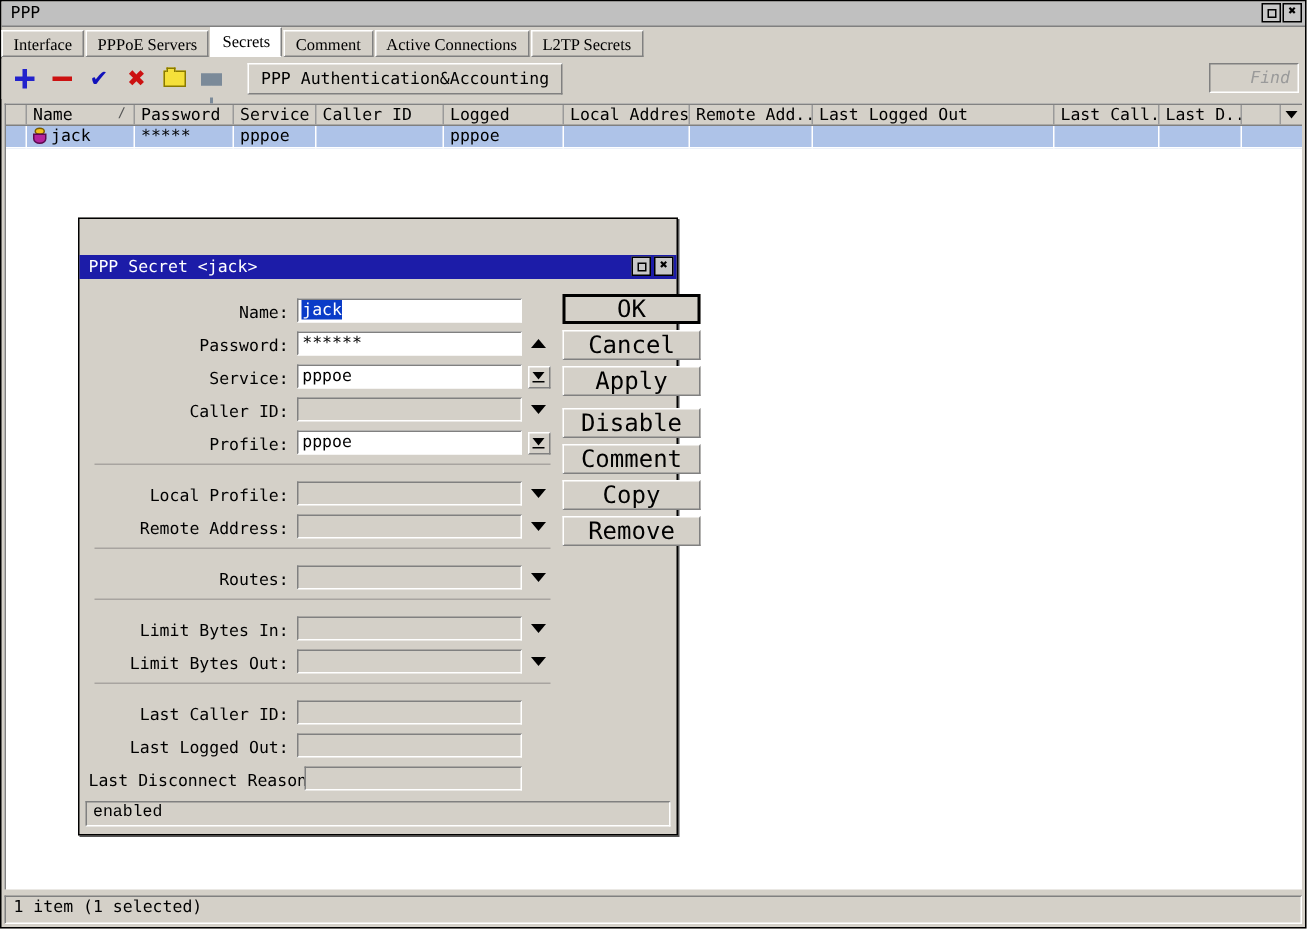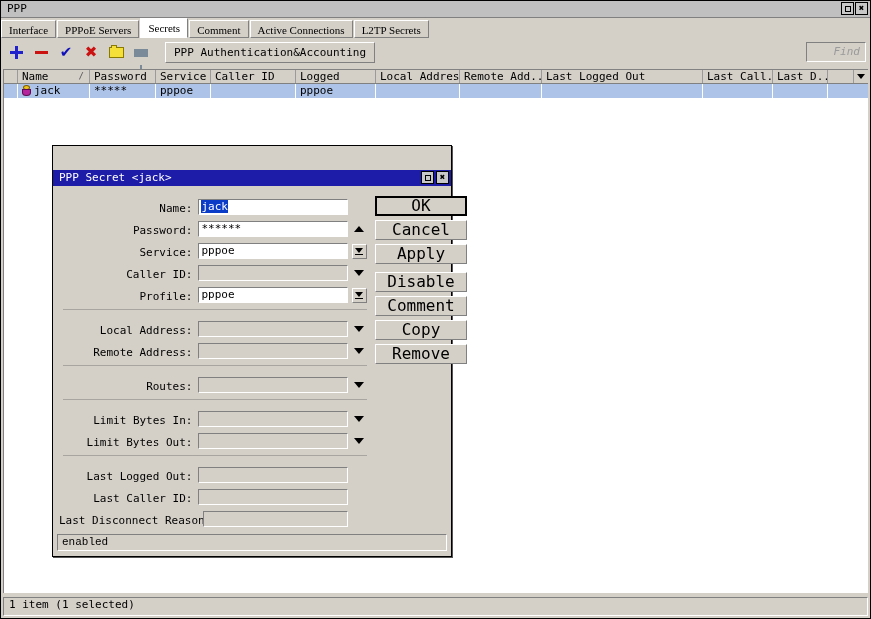--- a/index.html
+++ b/index.html
@@ -379,21 +379,21 @@
               <span class="boxdrop">
                 <span class="tri-dn"></span>
                 <span class="bar"></span>
               </span>
             </div>
         </div>
 
         <div class="divider"></div>
 
         <div class="frow">
-          <div class="flabel">Local Address:</div>
+          <div class="flabel">Local Profile:</div>
           <div class="finput dim"></div>
           <div class="widget">
               <span class="tri-dn"></span>
             </div>
         </div>
 
         <div class="frow">
           <div class="flabel">Remote Address:</div>
           <div class="finput dim"></div>
           <div class="widget">
@@ -425,27 +425,27 @@
           <div class="flabel">Limit Bytes Out:</div>
           <div class="finput dim"></div>
           <div class="widget">
               <span class="tri-dn"></span>
             </div>
         </div>
 
         <div class="divider"></div>
 
         <div class="frow">
-          <div class="flabel">Last Logged Out:</div>
+          <div class="flabel">Last Caller ID:</div>
           <div class="finput ro"></div>
           <div class="widget"></div>
         </div>
 
         <div class="frow">
-          <div class="flabel">Last Caller ID:</div>
+          <div class="flabel">Last Logged Out:</div>
           <div class="finput ro"></div>
           <div class="widget"></div>
         </div>
 
         <div class="frow">
           <div class="flabel">Last Disconnect Reason:</div>
           <div class="finput ro"></div>
           <div class="widget"></div>
         </div>
 

